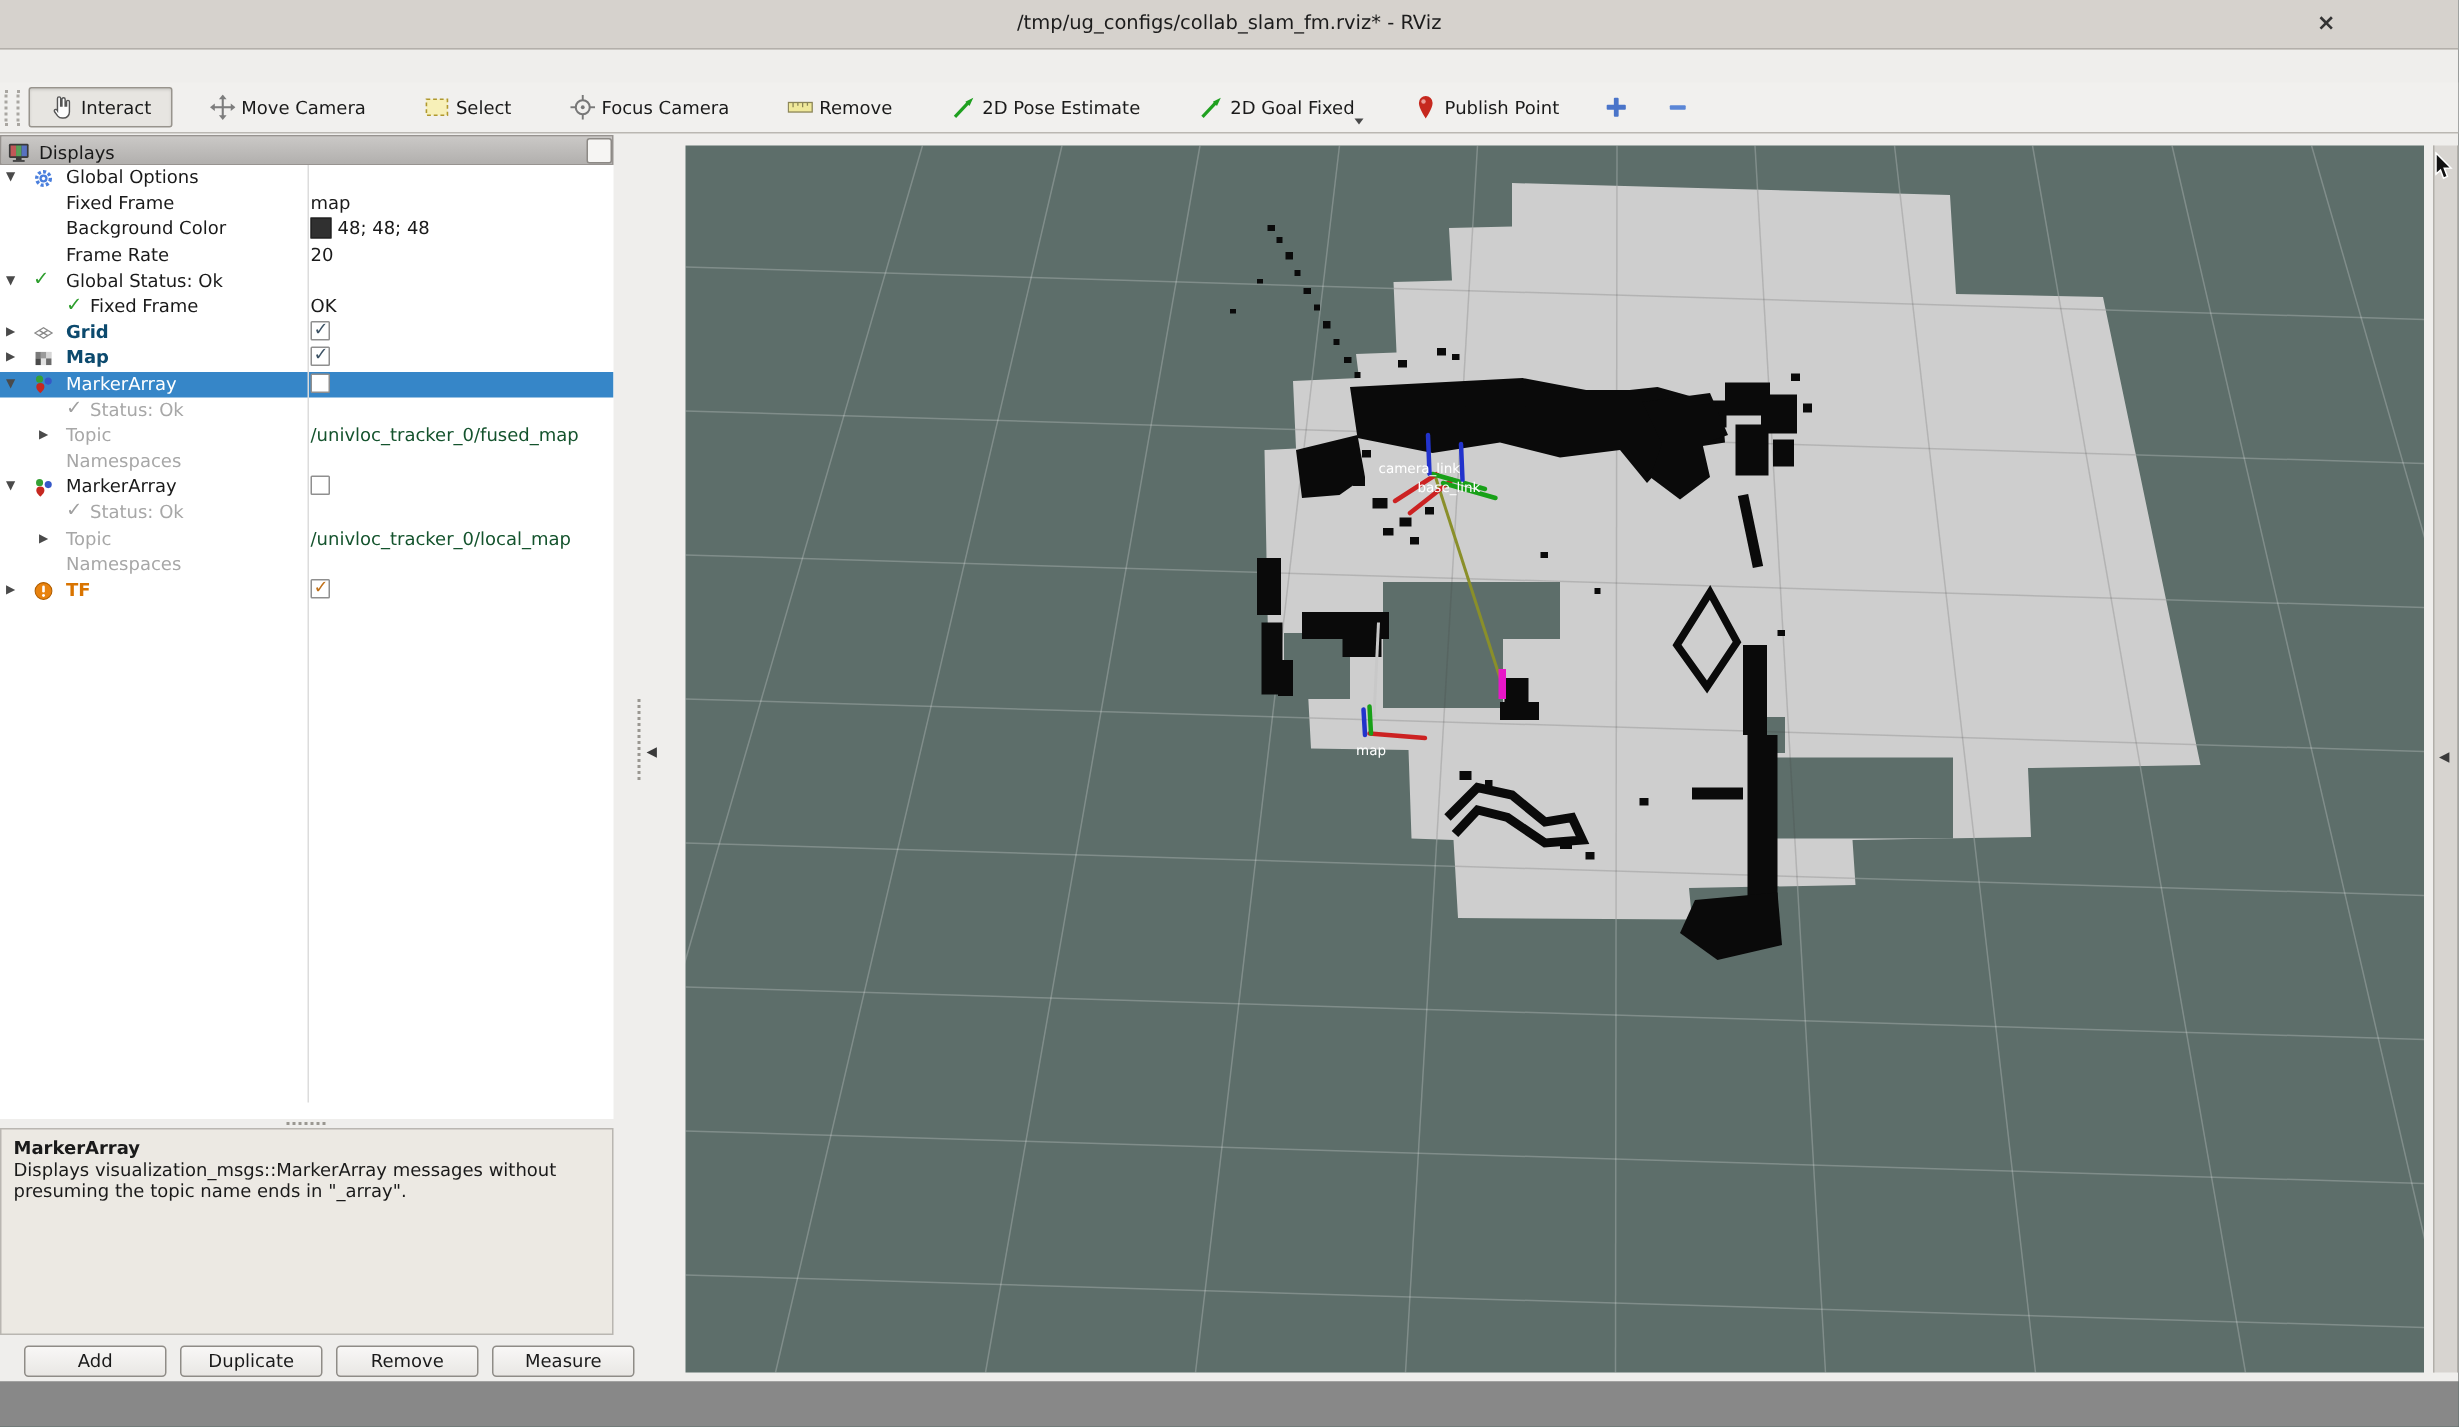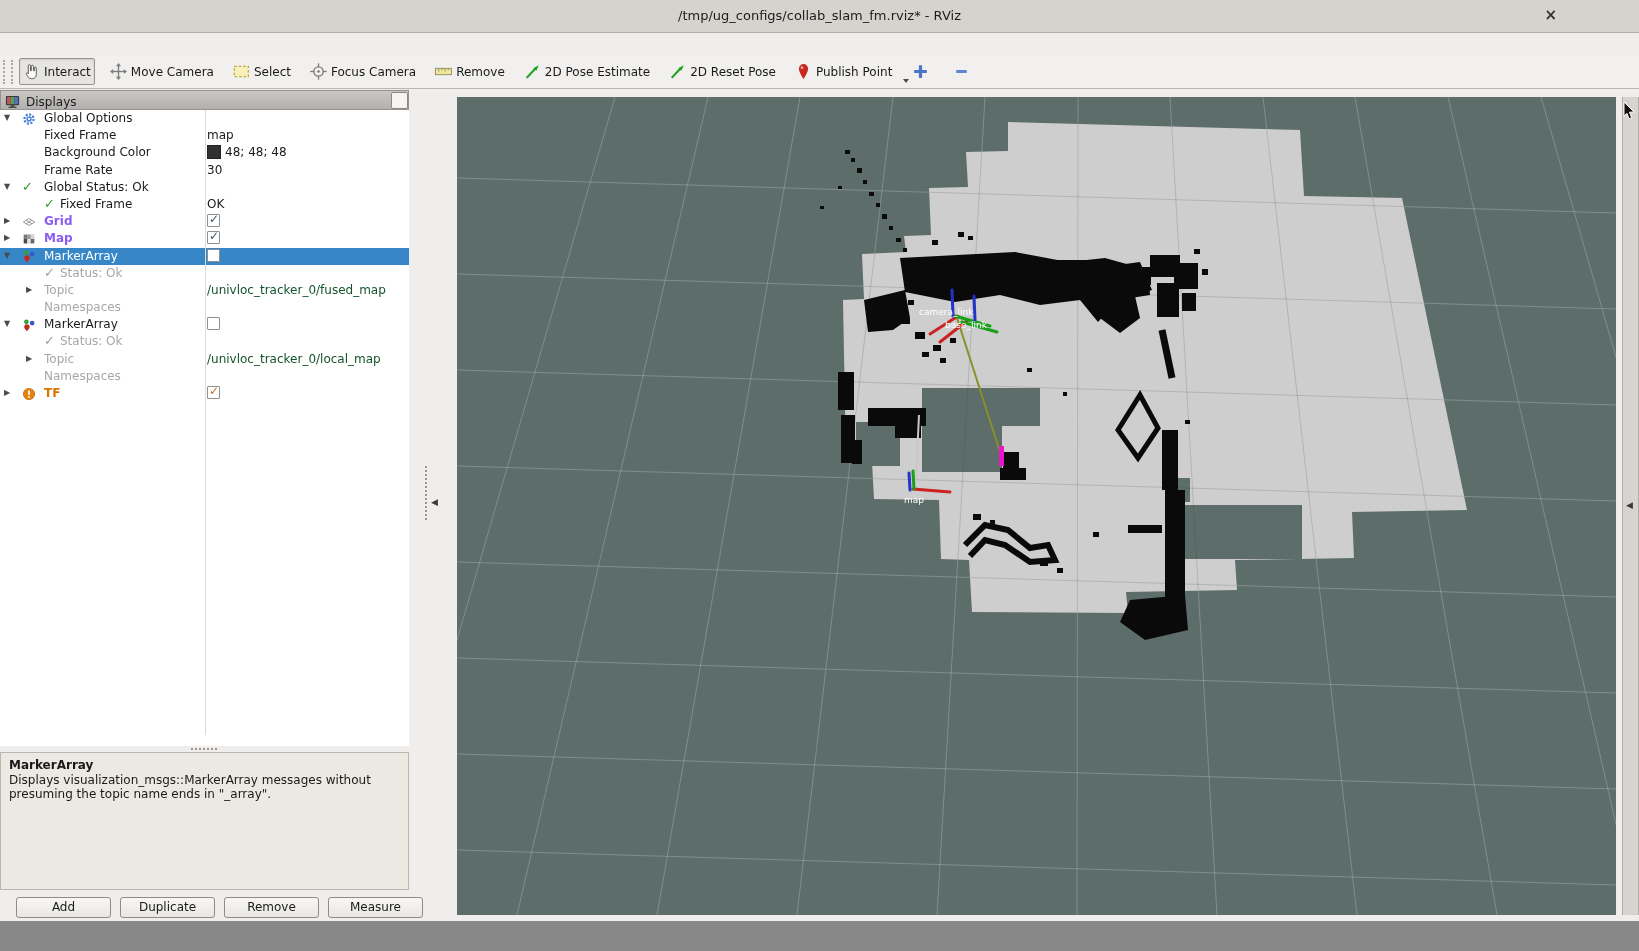--- a/index.html
+++ b/index.html
@@ -11,40 +11,40 @@
   .titlebar .title{position:absolute;left:0;right:0;top:8px;text-align:center;font-size:13px;color:#1c1c1c;}
   .titlebar .close{position:absolute;right:82px;top:6px;font-size:15px;font-weight:bold;color:#333;cursor:default;}
   
   .menubar{position:absolute;left:0;top:33px;width:100%;height:22px;background:#f1f0ee;display:flex;align-items:center;}
   .menubar .mitem{padding:2px 9px;color:#111;}
   
   .toolbar{position:absolute;left:0;top:55px;width:100%;height:33px;background:#f1f0ee;
            border-bottom:1px solid #bab7b2;display:flex;align-items:center;}
   .tb-handle{width:6px;height:24px;margin-left:3px;margin-right:6px;
              border-left:2px dotted #a9a6a1;border-right:2px dotted #a9a6a1;}
-  .tool{display:flex;align-items:center;gap:4px;padding:4px 3px;margin-right:11px;border:1px solid transparent;white-space:nowrap;}
+  .tool{display:flex;align-items:center;gap:4px;padding:4px 13px;margin-right:11px;border:1px solid transparent;white-space:nowrap;}
   .tool.active{background:#e7e5e1;border:1px solid #98948d;border-radius:2px;box-shadow:inset 0 1px 2px rgba(0,0,0,.12);}
   .tool .ticon{width:17px;height:17px;display:inline-block;}
   .tool.small{padding:4px 4px;}
   .tb-caret{position:absolute;left:903px;top:79px;width:0;height:0;border-left:3px solid transparent;border-right:3px solid transparent;border-top:4px solid #4a4a4a;}
   
   .dp-header{position:absolute;left:0;top:90px;width:409px;height:20px;
              background:linear-gradient(#cac8c6,#b2b0ae);border:1px solid #979390;box-sizing:border-box;
              display:flex;align-items:flex-end;}
   .dp-header .hicon{width:15px;height:15px;margin:0 6px 0 4px;}
   .dp-float{position:absolute;left:391px;top:92px;width:15px;height:15px;background:#f6f5f3;border:1px solid #8d8a86;border-radius:2px;}
   .tree{position:absolute;left:0;top:110px;width:409px;height:636px;background:#ffffff;overflow:hidden;}
   .coldiv{position:absolute;left:205px;top:110px;width:1px;height:625px;background:#dcdcdc;}
   .trow{position:relative;height:17.2px;width:409px;}
   .trow.sel{background:#3686c8;}
   .trow .exp{position:absolute;top:3px;font-size:8px;color:#4a4a4a;}
   .trow .ricon{position:absolute;top:1.5px;width:14px;height:14px;}
   .trow .rcheck{position:absolute;top:0;font-size:13px;font-weight:bold;}
   .trow .lbl{position:absolute;top:1px;white-space:nowrap;}
-  .lbl.display-on{color:#8b5cf6;font-weight:bold;}
+  .lbl.display-on{color:#0c4a6e;font-weight:bold;}
   .lbl.display-warn{color:#d97400;font-weight:bold;}
   .lbl.grayed{color:#a7a7a7;}
   .trow.sel .lbl{color:#ffffff;font-weight:normal;}
   .vcell{position:absolute;left:207px;top:1px;white-space:nowrap;display:flex;align-items:center;gap:4px;}
   .vcell.grayed{color:#14532d;}
   .swatch{width:12px;height:12px;background:#303030;border:1px solid #222;display:inline-block;}
   .cb{width:13px;height:13px;background:#fff;border:1px solid #8f8f8f;border-radius:1px;display:inline-block;
       position:relative;box-sizing:border-box;}
   .cb .mark{position:absolute;left:1px;top:-3px;font-size:12px;font-weight:bold;}
   .tree-split{position:absolute;left:0;top:746px;width:409px;height:6px;background:#efeeec;}
@@ -134,21 +134,21 @@
             <line x1="2.5" y1="14" x2="11" y2="5" stroke="#1fa01f" stroke-width="2"></line>
             <path d="M14 2l-5 2.6 2.6 2.6z" fill="#1fa01f"></path>
           </svg></span>
         <span>2D Pose Estimate</span>
       </div>
       <div class="tool">
         <span class="ticon"><svg viewBox="0 0 16 16" width="100%" height="100%">
             <line x1="2.5" y1="14" x2="11" y2="5" stroke="#1fa01f" stroke-width="2"></line>
             <path d="M14 2l-5 2.6 2.6 2.6z" fill="#1fa01f"></path>
           </svg></span>
-        <span>2D Reset Pose</span>
+        <span>2D Goal Fixed</span>
       </div>
       <div class="tool">
         <span class="ticon"><svg viewBox="0 0 16 16" width="100%" height="100%">
             <path d="M8 1a4.3 4.3 0 0 0-4.3 4.3C3.7 8.7 8 15 8 15s4.3-6.3 4.3-9.7A4.3 4.3 0 0 0 8 1z" fill="#c6281e"></path>
             <circle cx="6.6" cy="4.4" r="1.4" fill="#ea9b95"></circle>
           </svg></span>
         <span>Publish Point</span>
       </div>
       <div class="tool small" style="margin-right: 14px;">
         <span class="ticon"><svg viewBox="0 0 16 16" width="100%" height="100%">
@@ -198,21 +198,21 @@
       <div class="trow">
         <span class="lbl " style="left: 44px;">Background Color</span>
         <span class="vcell ">
           <span class="swatch" style="background: rgb(48, 48, 48);"></span>
           <span>48; 48; 48</span>
         </span>
       </div>
       <div class="trow">
         <span class="lbl " style="left: 44px;">Frame Rate</span>
         <span class="vcell ">
-          <span>30</span>
+          <span>20</span>
         </span>
       </div>
       <div class="trow">
         <span class="exp" style="left: 4px;">▼</span>
         <span class="rcheck" style="left: 22px; color: rgb(46, 158, 46);">✓</span>
         <span class="lbl " style="left: 44px;">Global Status: Ok</span>
       </div>
       <div class="trow">
         <span class="rcheck" style="left: 44px; color: rgb(46, 158, 46);">✓</span>
         <span class="lbl " style="left: 60px;">Fixed Frame</span>

